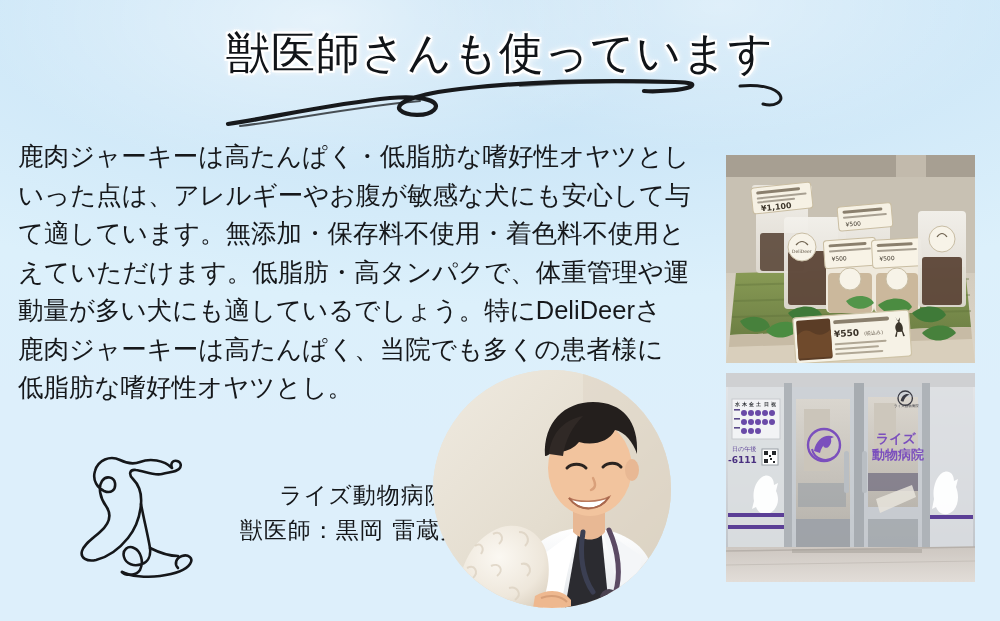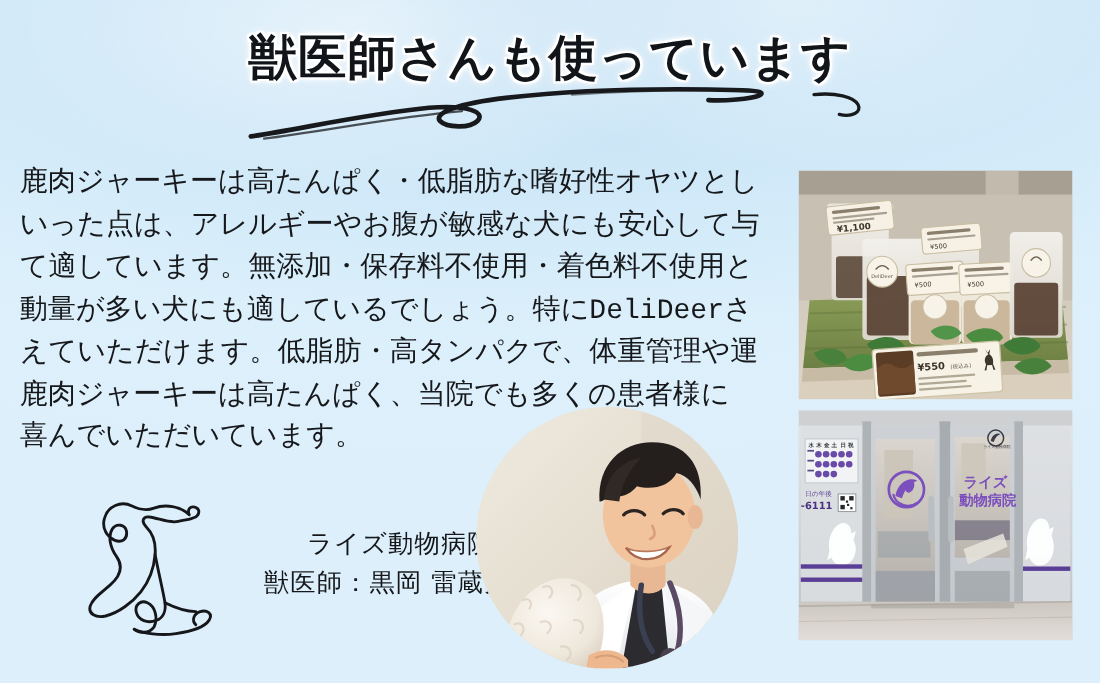--- a/index.html
+++ b/index.html
@@ -31,36 +31,36 @@
 
   
   .headline-wrap {
     position:absolute; left:0; top:22px; width:1000px; height:110px;
   }
   .headline {
     position:absolute; left:0; top:0; width:1000px;
     text-align:center;
     font-family:"DejaVu Sans","Liberation Sans",sans-serif;
     font-size:44px;
-    font-weight:bold;
+    font-weight:normal;
     letter-spacing:1px;
     color:#111418;
     line-height:62px;
     text-shadow:
       0 0 6px #ffffff, 0 0 6px #ffffff, 0 0 10px #ffffff,
       2px 0 0 #fff, -2px 0 0 #fff, 0 2px 0 #fff, 0 -2px 0 #fff,
       2px 2px 0 #fff, -2px -2px 0 #fff, 2px -2px 0 #fff, -2px 2px 0 #fff;
     white-space:nowrap;
   }
   .swoosh { position:absolute; left:220px; top:52px; width:600px; height:62px; }
 
   
   .body-copy {
-    position:absolute; left:18px; top:148px; width:700px;
-    font-family:Liberation Mono, monospace;
+    position:absolute; left:18px; top:137px; width:700px;
+    font-family:Liberation Sans, sans-serif;
     font-size:25.5px;
     line-height:38.5px;
     color:#16181b;
     letter-spacing:0px;
   }
   .body-copy .ln { display:block; white-space:nowrap; }
 
   
   .sig {
     position:absolute; left:78px; top:452px; width:420px; height:130px;
@@ -108,24 +108,24 @@
       <path d="M520 12 C 540 10, 556 14, 560 21 C 564 28, 554 33, 543 30" fill="none" stroke="#17191c" stroke-width="3" stroke-linecap="round"></path>
       <path d="M20 52 C 70 46, 140 32, 200 27" fill="none" stroke="#17191c" stroke-width="2" stroke-linecap="round" opacity=".75"></path>
       <path d="M300 12 C 360 8, 420 7, 462 9" fill="none" stroke="#17191c" stroke-width="2.2" stroke-linecap="round" opacity=".55"></path>
     </svg>
   </div>
 
   <div class="body-copy nosel">
     <span class="ln">鹿肉ジャーキーは高たんぱく・低脂肪な嗜好性オヤツとし</span>
     <span class="ln">いった点は、アレルギーやお腹が敏感な犬にも安心して与</span>
     <span class="ln">て適しています。無添加・保存料不使用・着色料不使用と</span>
+    <span class="ln">えていただけます。低脂肪・高タンパクで、体重管理や運</span>
     <span class="ln">動量が多い犬にも適しているでしょう。特にDeliDeerさ</span>
-    <span class="ln">えていただけます。低脂肪・高タンパクで、体重管理や運</span>
     <span class="ln">鹿肉ジャーキーは高たんぱく、当院でも多くの患者様に</span>
-    <span class="ln">喜んでいただいています。</span>
+    <span class="ln">低脂肪な嗜好性オヤツとし。</span>
   </div>
 
   <div class="sig nosel">
     <svg class="dog-art" viewBox="0 0 132 128" aria-hidden="true">
       <g fill="none" stroke="#15171a" stroke-width="2.6" stroke-linecap="round" stroke-linejoin="round">
         <path d="M94 16
                  C 86 8, 72 6, 62 10
                  C 54 13, 48 11, 42 8
                  C 32 3, 20 8, 17 19
                  C 14 29, 20 36, 26 39

